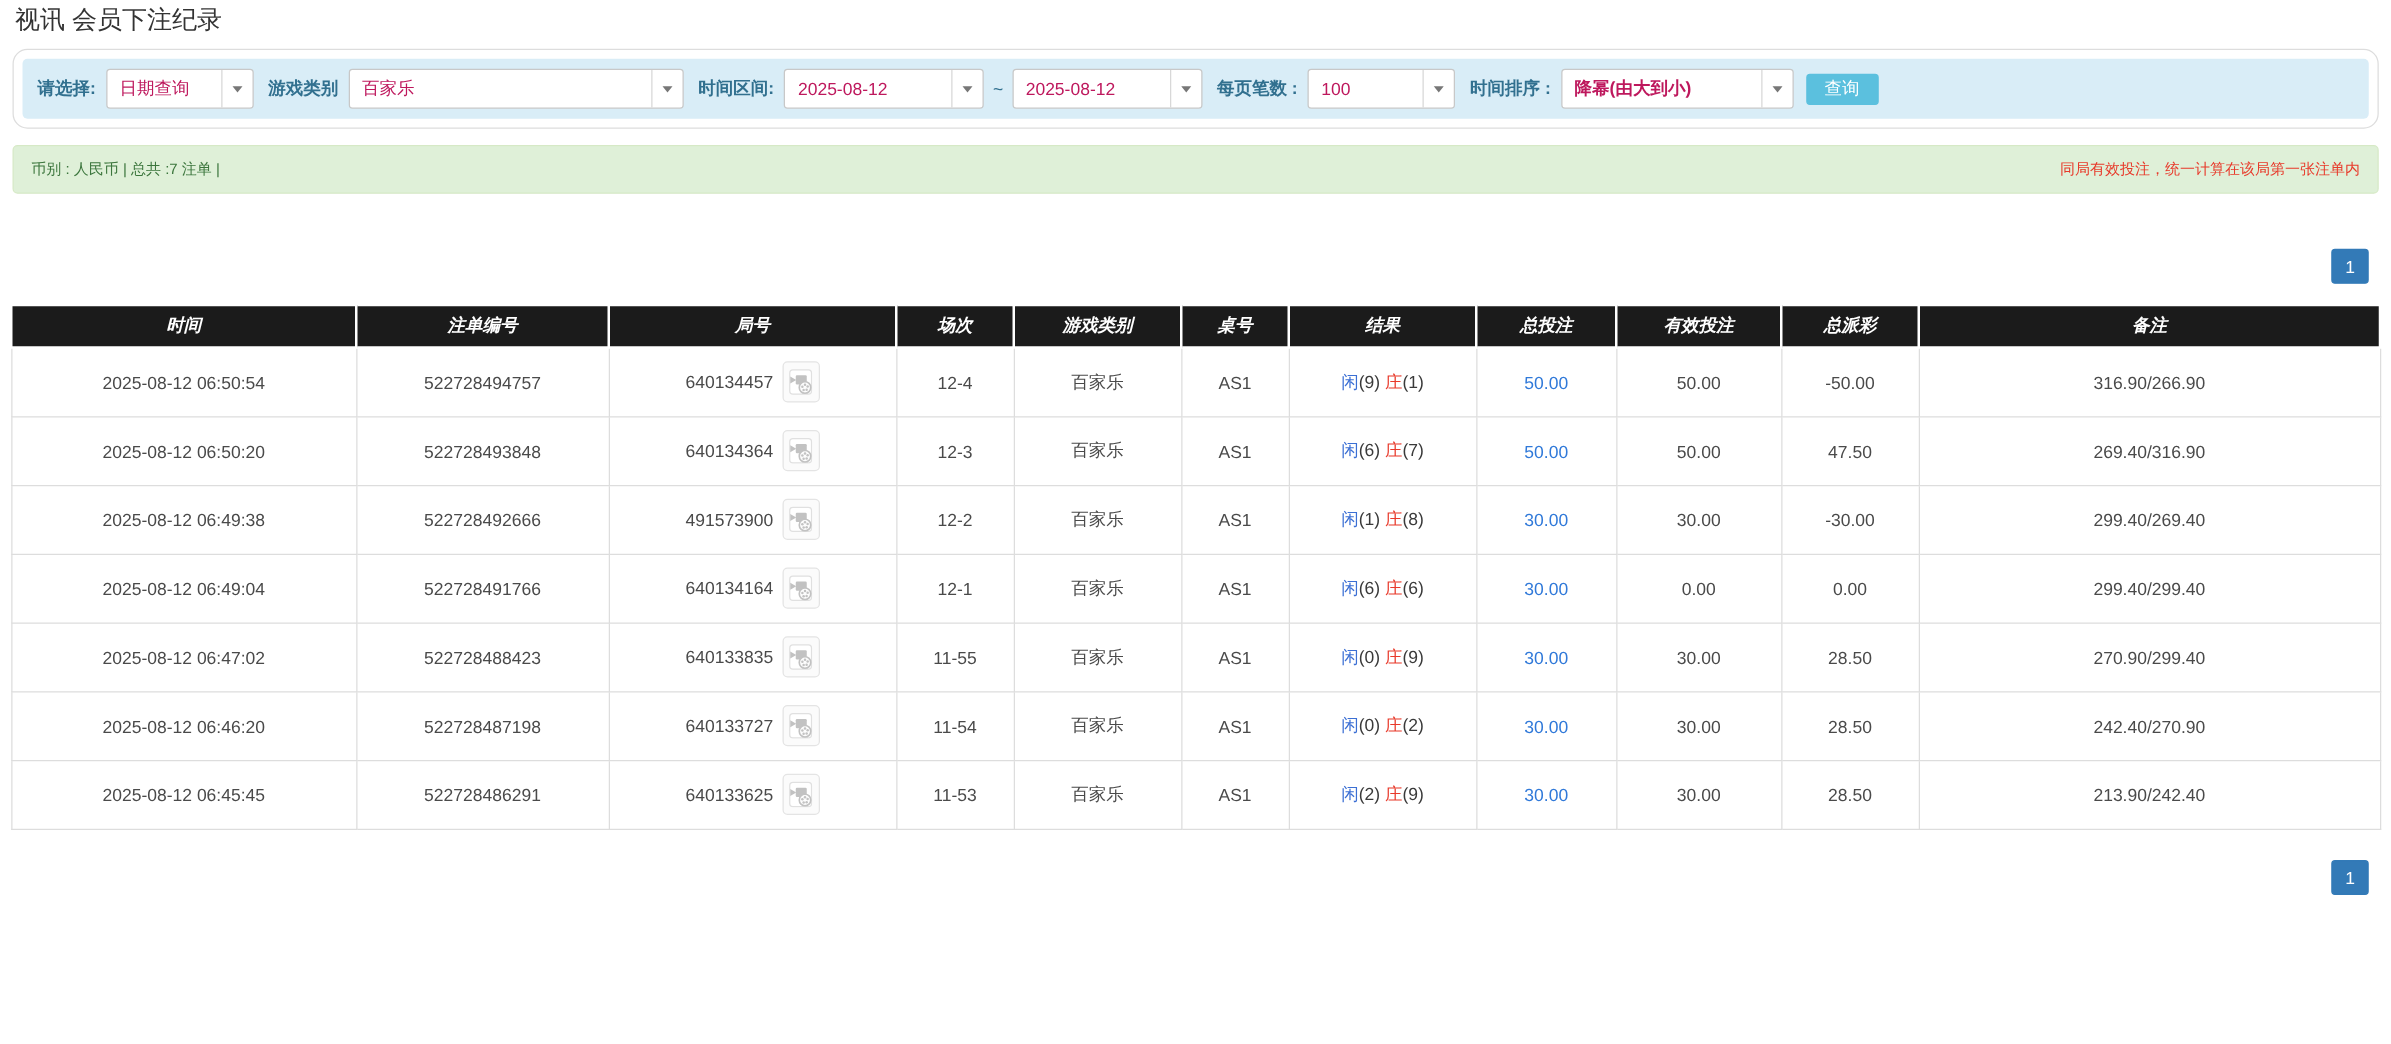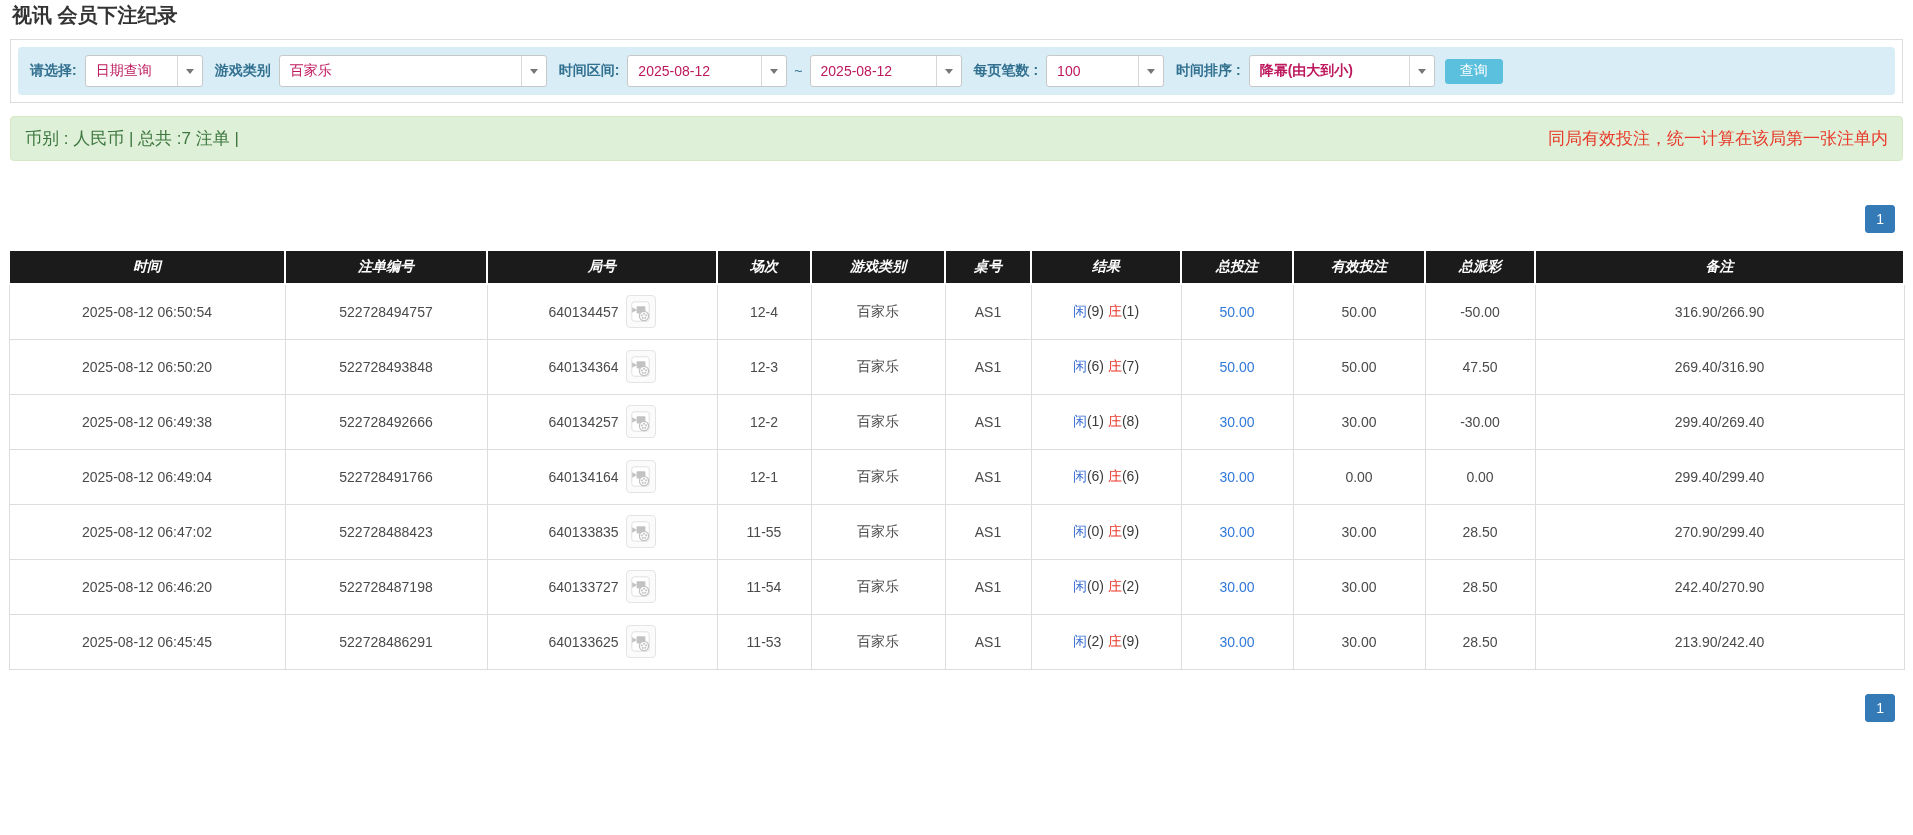--- a/index.html
+++ b/index.html
@@ -15,36 +15,36 @@
     --result-blue:#3b6fd4;
     --header-bg:#1b1b1b;
     --footer-bg:#9d9d9d;
   }
   *{box-sizing:border-box;}
   html,body{margin:0;padding:0;}
   body{
     width:1913px;height:835px;overflow:hidden;background:#fff;
     font-family:"Liberation Sans","DejaVu Sans",sans-serif;
   }
-  .title{margin:2px 0 10px 12px;font-size:20px;font-weight:700;color:#333;}
-
-  .panel{margin:0 10px;border:1px solid #ddd;border-radius:0;padding:7px;background:#fff;}
+  .title{margin:2px 0 10px 12px;font-size:20px;font-weight:400;color:#333;}
+
+  .panel{margin:0 10px;border:1px solid #ddd;border-radius:12px;padding:7px;background:#fff;}
   .filter-bar{background:var(--info-bg);border-radius:4px;padding:8px 10px;display:flex;align-items:center;}
   .flabel{color:var(--info-text);font-weight:bold;font-size:14px;margin:0 8px 0 12px;white-space:nowrap;}
   .select{background:#fff;border:1px solid #c8c8c8;border-radius:3px;height:32px;display:flex;align-items:stretch;flex:0 0 auto;}
   .sel-value{flex:1;display:flex;align-items:center;padding:0 10px;font-size:14px;color:#be185d;white-space:nowrap;overflow:hidden;}
   .sel-arrow{width:25px;border-left:1px solid #d8d8d8;display:flex;align-items:center;justify-content:center;}
   .tri{width:0;height:0;border-left:4px solid transparent;border-right:4px solid transparent;border-top:5px solid #777;}
   .w118{width:118px;} .w268{width:268px;} .w160{width:160px;} .w152{width:152px;} .w186{width:186px;font-weight:bold;}
   .tilde{color:#31708f;font-size:14px;margin:0 7px;}
   .btn-search{margin-left:10px;background:var(--accent-light);color:#fff;border:1px solid var(--accent-light);
     border-radius:3px;height:25px;padding:0 14px;font-size:14px;cursor:pointer;}
 
   .alert{margin:13px 10px 0;background:var(--success-bg);border:1px solid var(--success-border);border-radius:4px;
-    padding:10px 14px;display:flex;justify-content:space-between;align-items:center;font-size:17px;}
+    padding:10px 14px;display:flex;justify-content:space-between;align-items:center;font-size:12px;}
   .alert .left{color:var(--success-text);}
   .alert .warn{color:var(--danger);}
 
   .pager{text-align:right;margin:44px 18px 0 0;}
   .pager.bottom{margin-top:24px;}
   .page-btn{display:inline-block;background:var(--accent);border:1px solid var(--accent);color:#fff;
     font-size:14px;line-height:16px;padding:5px 10px;border-radius:3px;cursor:pointer;}
 
   table.records{width:1897px;margin:16px 8px 0;border-collapse:collapse;table-layout:fixed;}
   .records th{background:var(--header-bg);color:#fff;font-size:14px;font-weight:bold;height:34px;
@@ -206,21 +206,21 @@
           <td>AS1</td>
           <td><span class="res-player">闲</span><span class="res-num">(6)</span> <span class="res-banker">庄</span><span class="res-num">(7)</span></td>
           <td><span class="link">50.00</span></td>
           <td>50.00</td>
           <td>47.50</td>
           <td>269.40/316.90</td>
         </tr>
         <tr>
           <td>2025-08-12 06:49:38</td>
           <td>522728492666</td>
-          <td class="cell-round"><span class="round-no-text">640134257</span><button class="video-btn">
+          <td class="cell-round"><span class="round-no-text">491573900</span><button class="video-btn">
               <svg width="19" height="21" viewBox="0 0 19 21">
     <rect x="0.8" y="0.8" width="17.4" height="19.4" rx="2.5" fill="#ffffff" stroke="#e0e0e0" stroke-width="1"></rect>
     <polygon points="1.2,6.2 6,9 1.2,11.8" fill="#c2c2c2"></polygon>
     <rect x="5.6" y="5.2" width="8.8" height="7.4" rx="1" fill="#c2c2c2"></rect>
     <circle cx="13" cy="15" r="4.6" fill="#fdfdfd" stroke="#c2c2c2" stroke-width="1.3"></circle>
     <circle cx="13" cy="12.7" r="1" fill="#c2c2c2"></circle>
     <circle cx="10.9" cy="14.4" r="1" fill="#c2c2c2"></circle>
     <circle cx="11.9" cy="16.9" r="1" fill="#c2c2c2"></circle>
     <circle cx="14.3" cy="16.8" r="1" fill="#c2c2c2"></circle>
     <circle cx="15.1" cy="14.2" r="1" fill="#c2c2c2"></circle>

